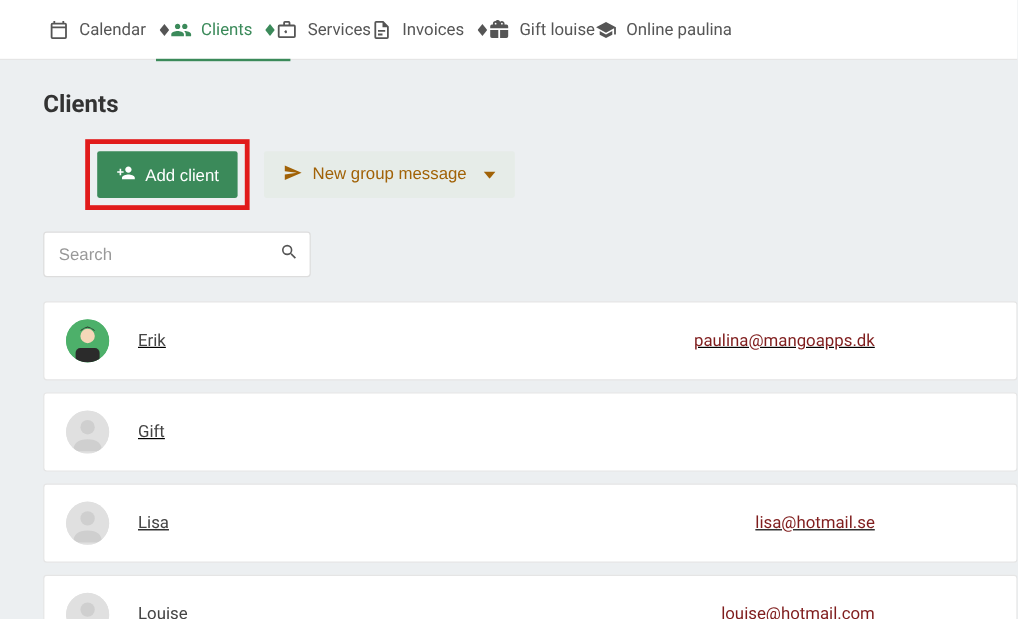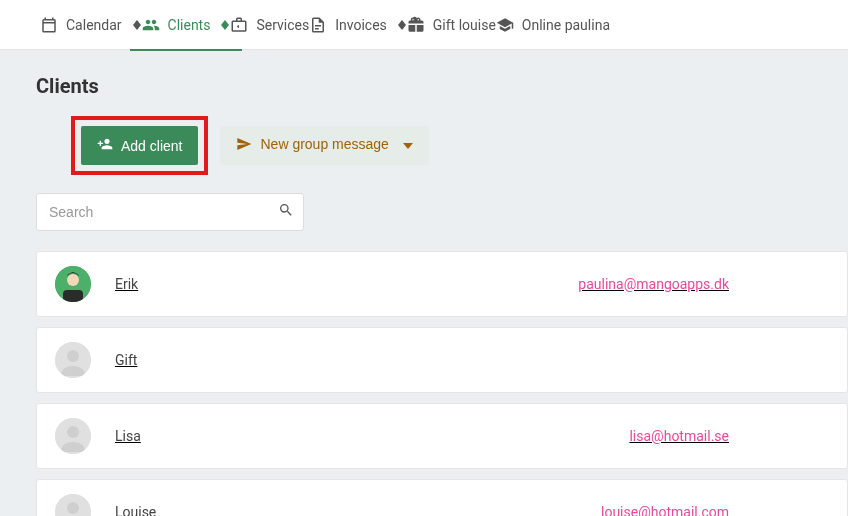--- a/index.html
+++ b/index.html
@@ -15,32 +15,32 @@
 
 .page { padding: 24px 0 0 36px; }
 .page-title { font-size: 20px; font-weight: 700; color: #333; margin-bottom: 18px; }
 
 .action-row { display: flex; align-items: center; gap: 12px; margin-bottom: 18px; margin-left: 35px; }
 .highlight-box { border: 4px solid #e11b1b; padding: 6px; display: inline-block; }
 .btn-primary { background: #3b8a5a; color: #fff; border: none; padding: 10px 16px; font-size: 14px; display: inline-flex; align-items: center; gap: 8px; cursor: pointer; border-radius: 2px; }
 .btn-secondary { background: #e6ece8; color: #a16207; border: none; padding: 10px 16px; font-size: 14px; display: inline-flex; align-items: flex-start; gap: 8px; cursor: pointer; border-radius: 2px; }
 .btn-secondary .caret { margin-left: 6px; }
 
-.search-wrap { position: relative; width: 268px; margin-bottom: 20px; }
+.search-wrap { position: relative; width: 223px; margin-bottom: 20px; }
 .search-input { width: 100%; padding: 10px 36px 10px 12px; border: 1px solid #ddd; border-radius: 3px; font-size: 14px; color: #555; background: #fff; }
 .search-input::placeholder { color: #999; }
 .search-icon-wrap { position: absolute; right: 10px; top: 50%; transform: translateY(-50%); color: #555; }
 
 .client-list { display: flex; flex-direction: column; gap: 10px; }
 .client-row { background: #fff; border: 1px solid #e5e5e5; border-radius: 3px; display: flex; align-items: center; padding: 14px 18px; min-height: 66px; text-decoration: underline; }
 .avatar { width: 36px; height: 36px; border-radius: 50%; background: #e0e0e0; margin-right: 24px; display: inline-flex; align-items: center; justify-content: center; overflow: hidden; flex-shrink: 0; }
 .avatar.erik { background: #4db06a; }
 .avatar svg { width: 36px; height: 36px; }
 .client-name { font-size: 14px; color: #444; flex: 0 0 auto; }
-.client-email { font-size: 14px; color: #ec4899; margin-left: auto; padding-right: 100px; }
+.client-email { font-size: 14px; color: #7f1d1d; margin-left: auto; padding-right: 100px; }
 
 svg { fill: currentColor; }
 </style>
 </head>
 <body>
 
 <div class="topnav">
   <div class="nav-item">
     <span class="icon">
       <svg viewBox="0 0 24 24" width="18" height="18">

